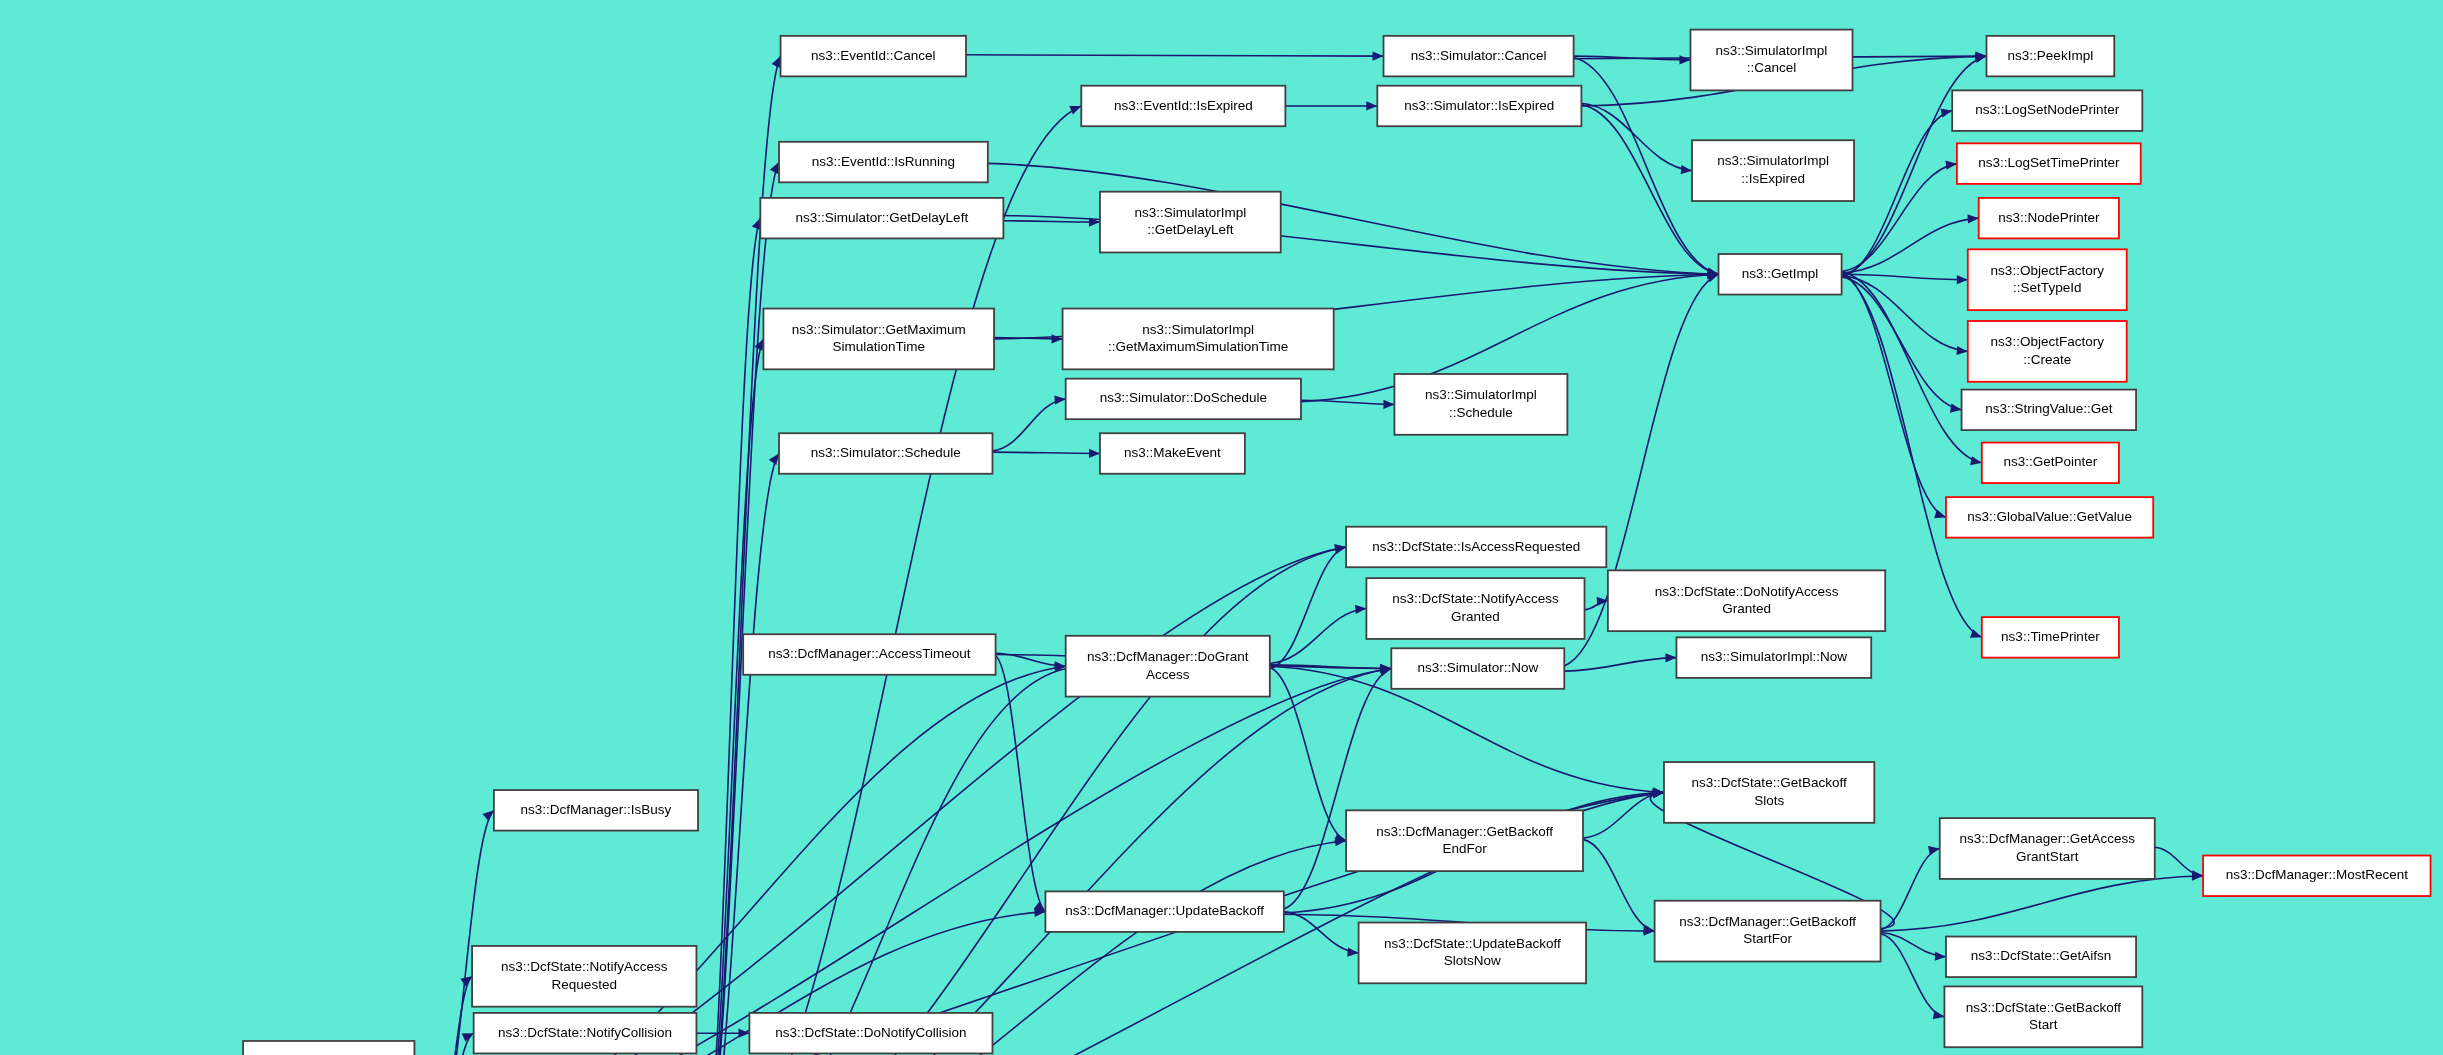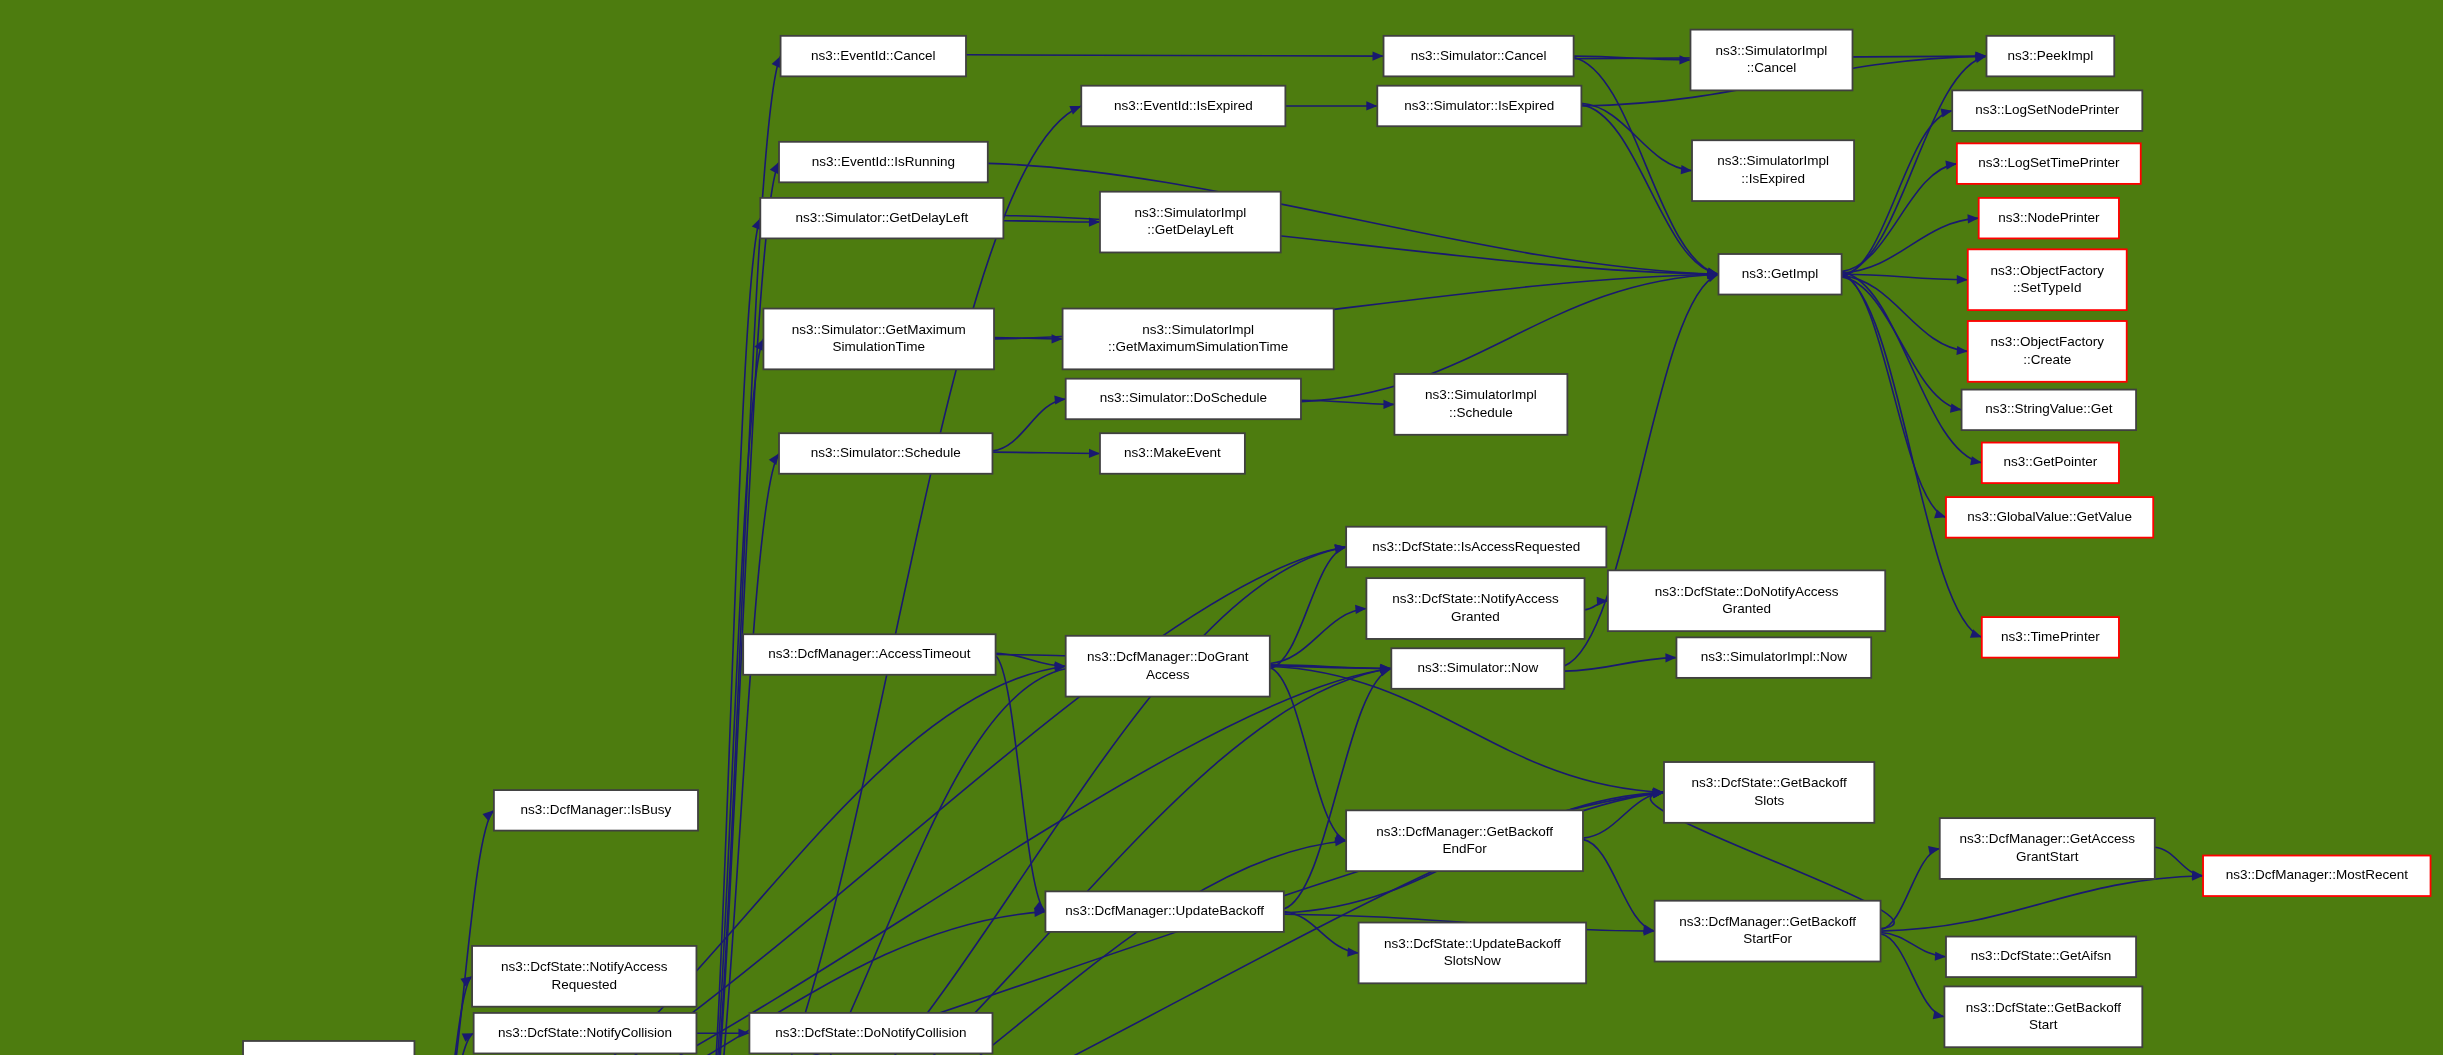--- a/index.html
+++ b/index.html
@@ -1,18 +1,18 @@
 <!DOCTYPE html>
 <html><head>
 <meta charset="utf-8">
 <title>Call Graph</title>
 <style>
   html,body{margin:0;padding:0;background:#ffffff;}
   body{font-family:"Liberation Sans","DejaVu Sans",sans-serif;}
-  #graph-root{position:relative;width:2443px;height:1055px;background:#4d7c0f;overflow:hidden;}
+  #graph-root{position:relative;width:2443px;height:1055px;background:#5eead4;overflow:hidden;}
   svg#callgraph{display:block;width:2443px;height:1055px;}
   .edge{fill:none;stroke:#191970;stroke-width:1.6;}
   .arrowhead{fill:#191970;stroke:none;}
   .node-box{stroke-width:1.8;}
   .node-box.kind-normal{fill:#ffffff;stroke:#404040;}
   .node-box.kind-root{fill:#bfbfbf;stroke:#404040;}
   .node-box.kind-red{fill:#ffffff;stroke:#ff0000;}
   .node-label{font-family:"Liberation Sans","DejaVu Sans",sans-serif;font-size:13.5px;fill:#000000;text-anchor:middle;dominant-baseline:middle;}
 </style>
 </head>

